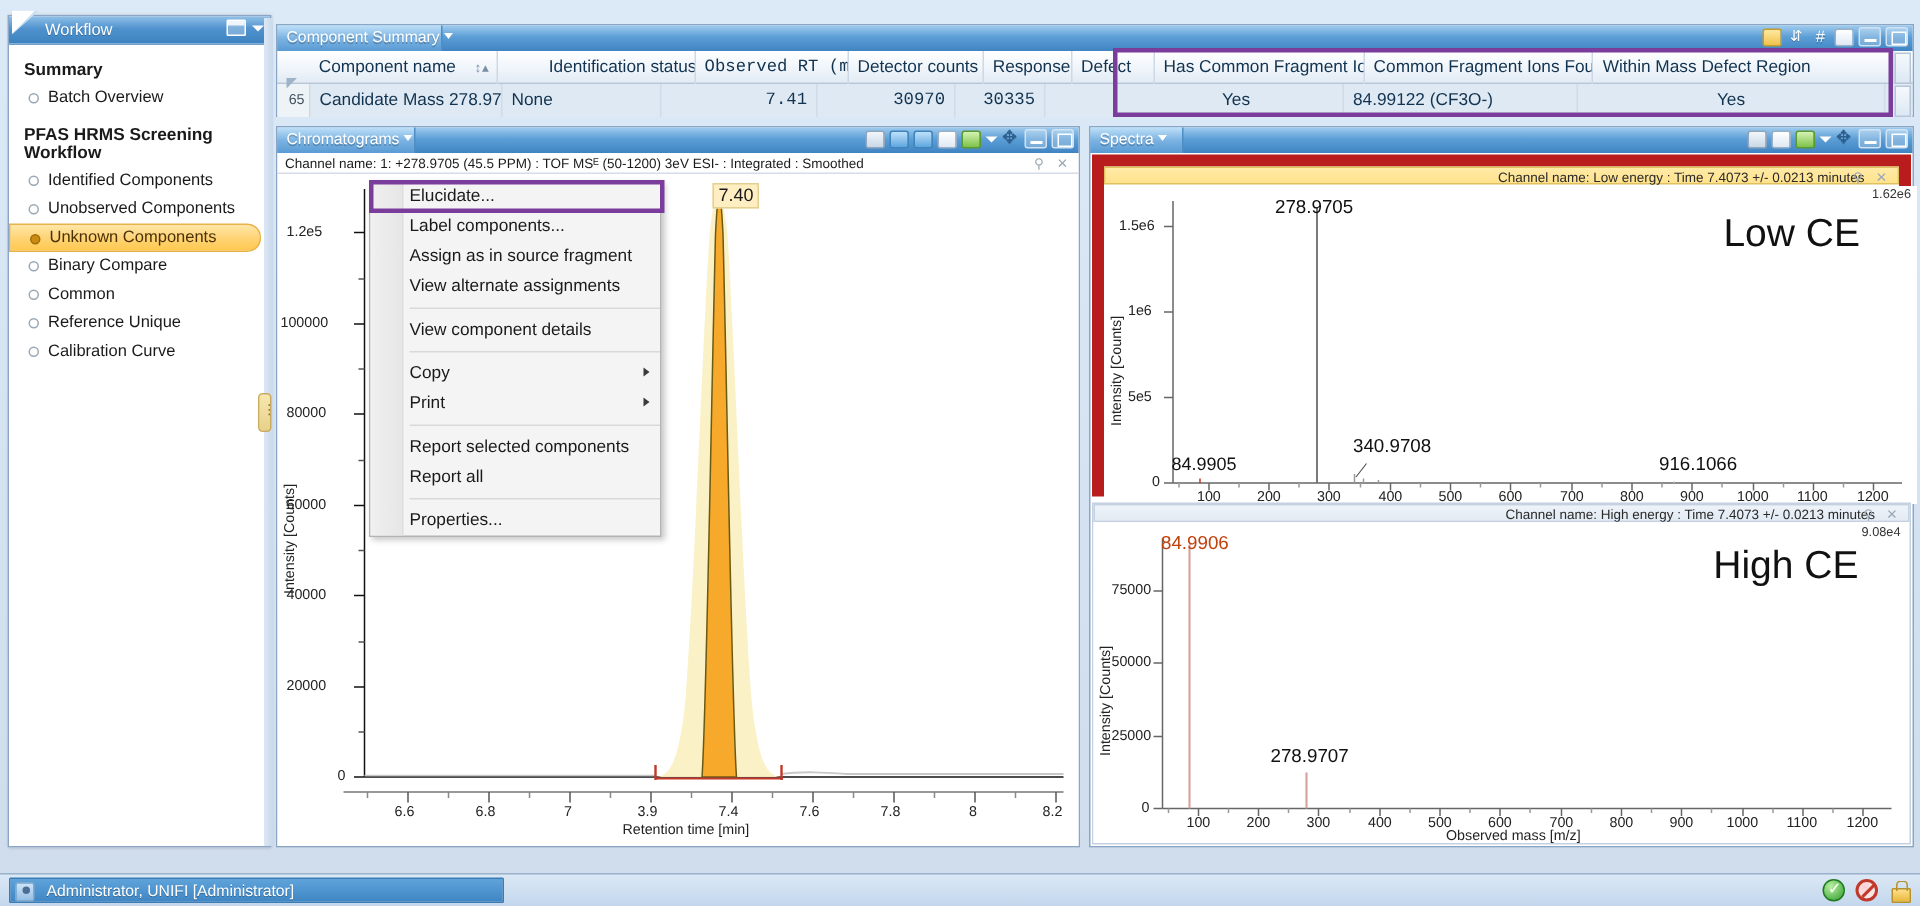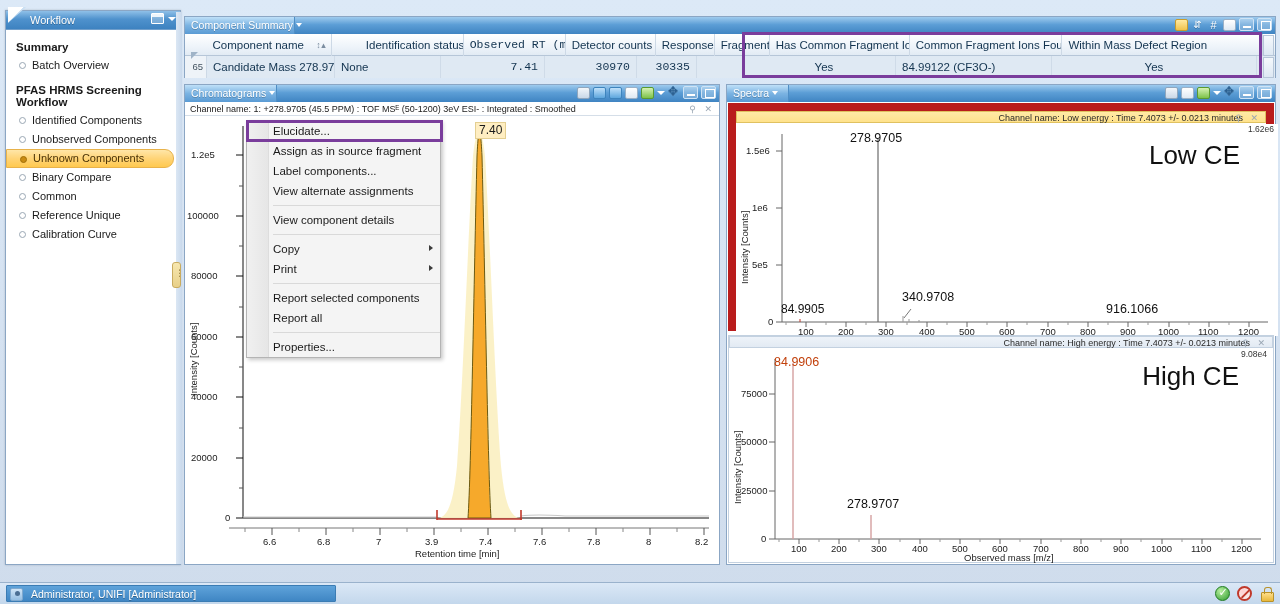--- a/index.html
+++ b/index.html
@@ -366,21 +366,21 @@
         <div class="gh num" style="width:104px;">
           <span>Observed RT (min)</span>
         </div>
         <div class="gh" style="width:92px;">
           <span>Detector counts</span>
         </div>
         <div class="gh" style="width:60px;">
           <span>Response</span>
         </div>
         <div class="gh" style="width:56px;">
-          <span>Fragment</span>
+          <span>Defect</span>
         </div>
         <div class="gh" style="width:143px;">
           <span>Has Common Fragment Ions</span>
         </div>
         <div class="gh" style="width:156px;">
           <span>Common Fragment Ions Found</span>
         </div>
         <div class="gh" style="width:205px;">
           <span>Within Mass Defect Region</span>
         </div>
@@ -526,24 +526,24 @@
       <span class="peak-label" style="left:290px; top:6px;">7.40</span>
     </div>
   </div>
 
   <div class="ctx-menu">
     <div class="gutter"></div>
     <div class="ctx-item">
       <span>Elucidate...</span>
     </div>
     <div class="ctx-item">
+      <span>Label components...</span>
+    </div>
+    <div class="ctx-item">
       <span>Assign as in source fragment</span>
-    </div>
-    <div class="ctx-item">
-      <span>Label components...</span>
     </div>
     <div class="ctx-item">
       <span>View alternate assignments</span>
     </div>
     <div class="ctx-sep"></div>
     <div class="ctx-item">
       <span>View component details</span>
     </div>
     <div class="ctx-sep"></div>
     <div class="ctx-item">

